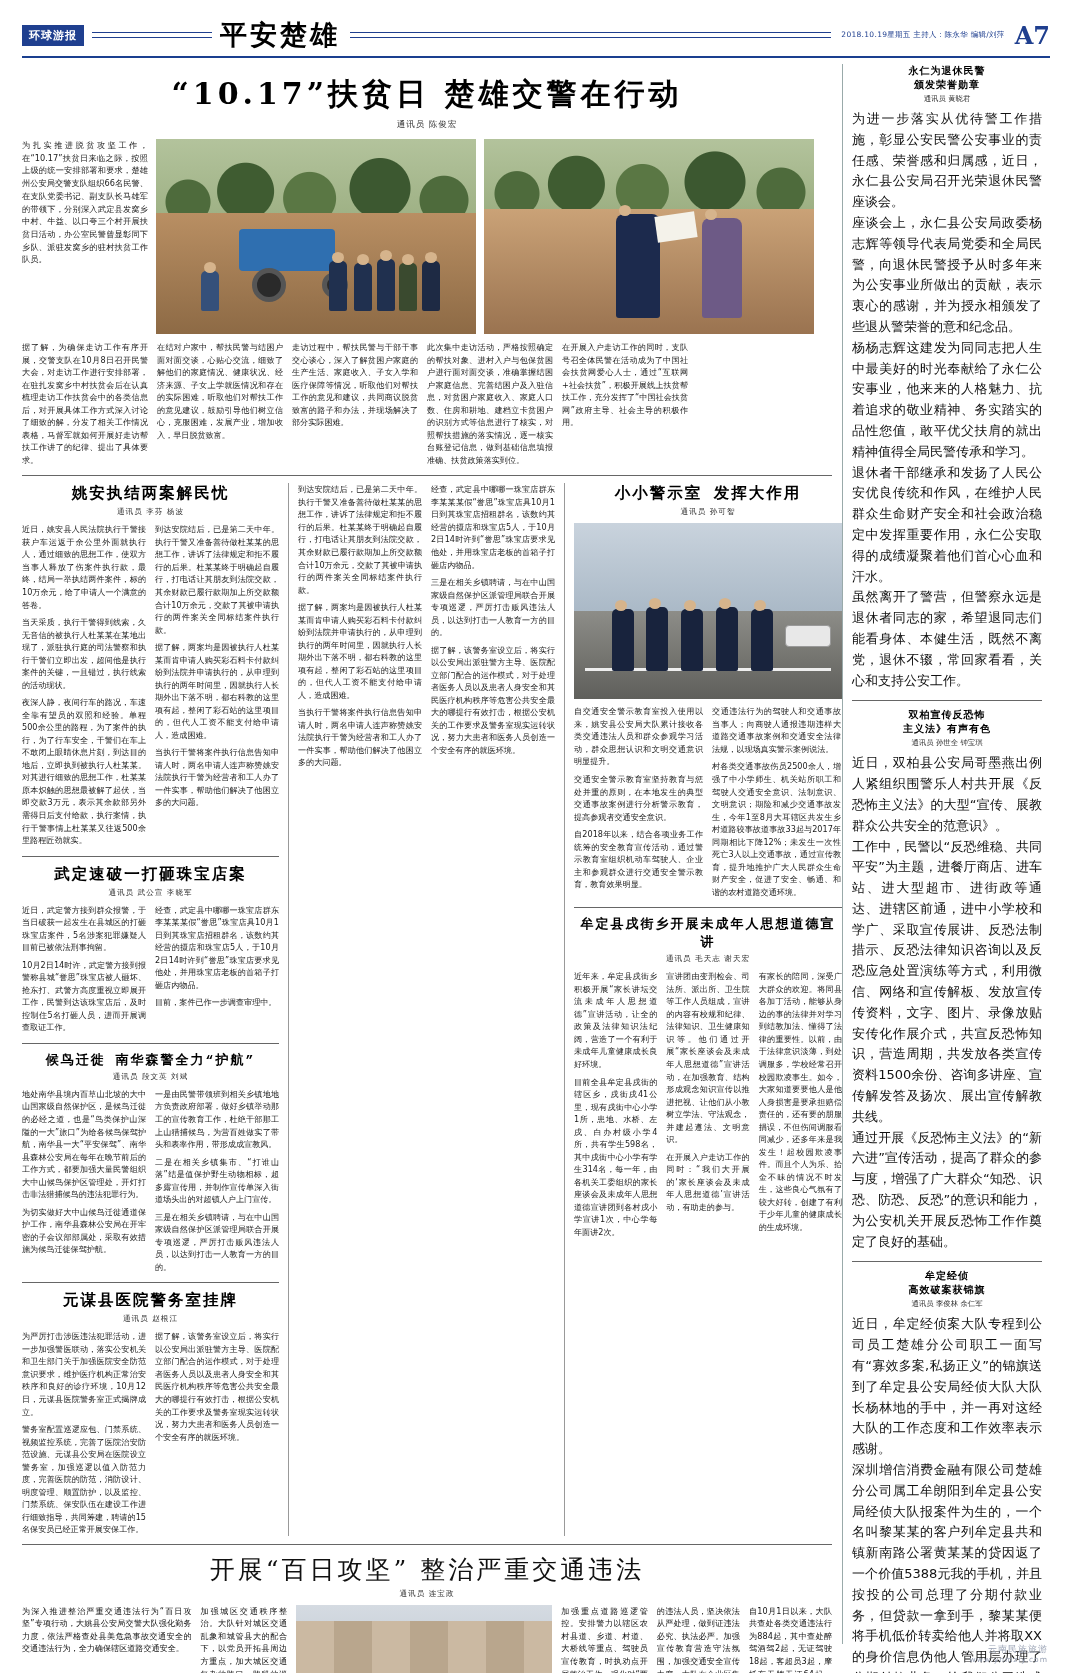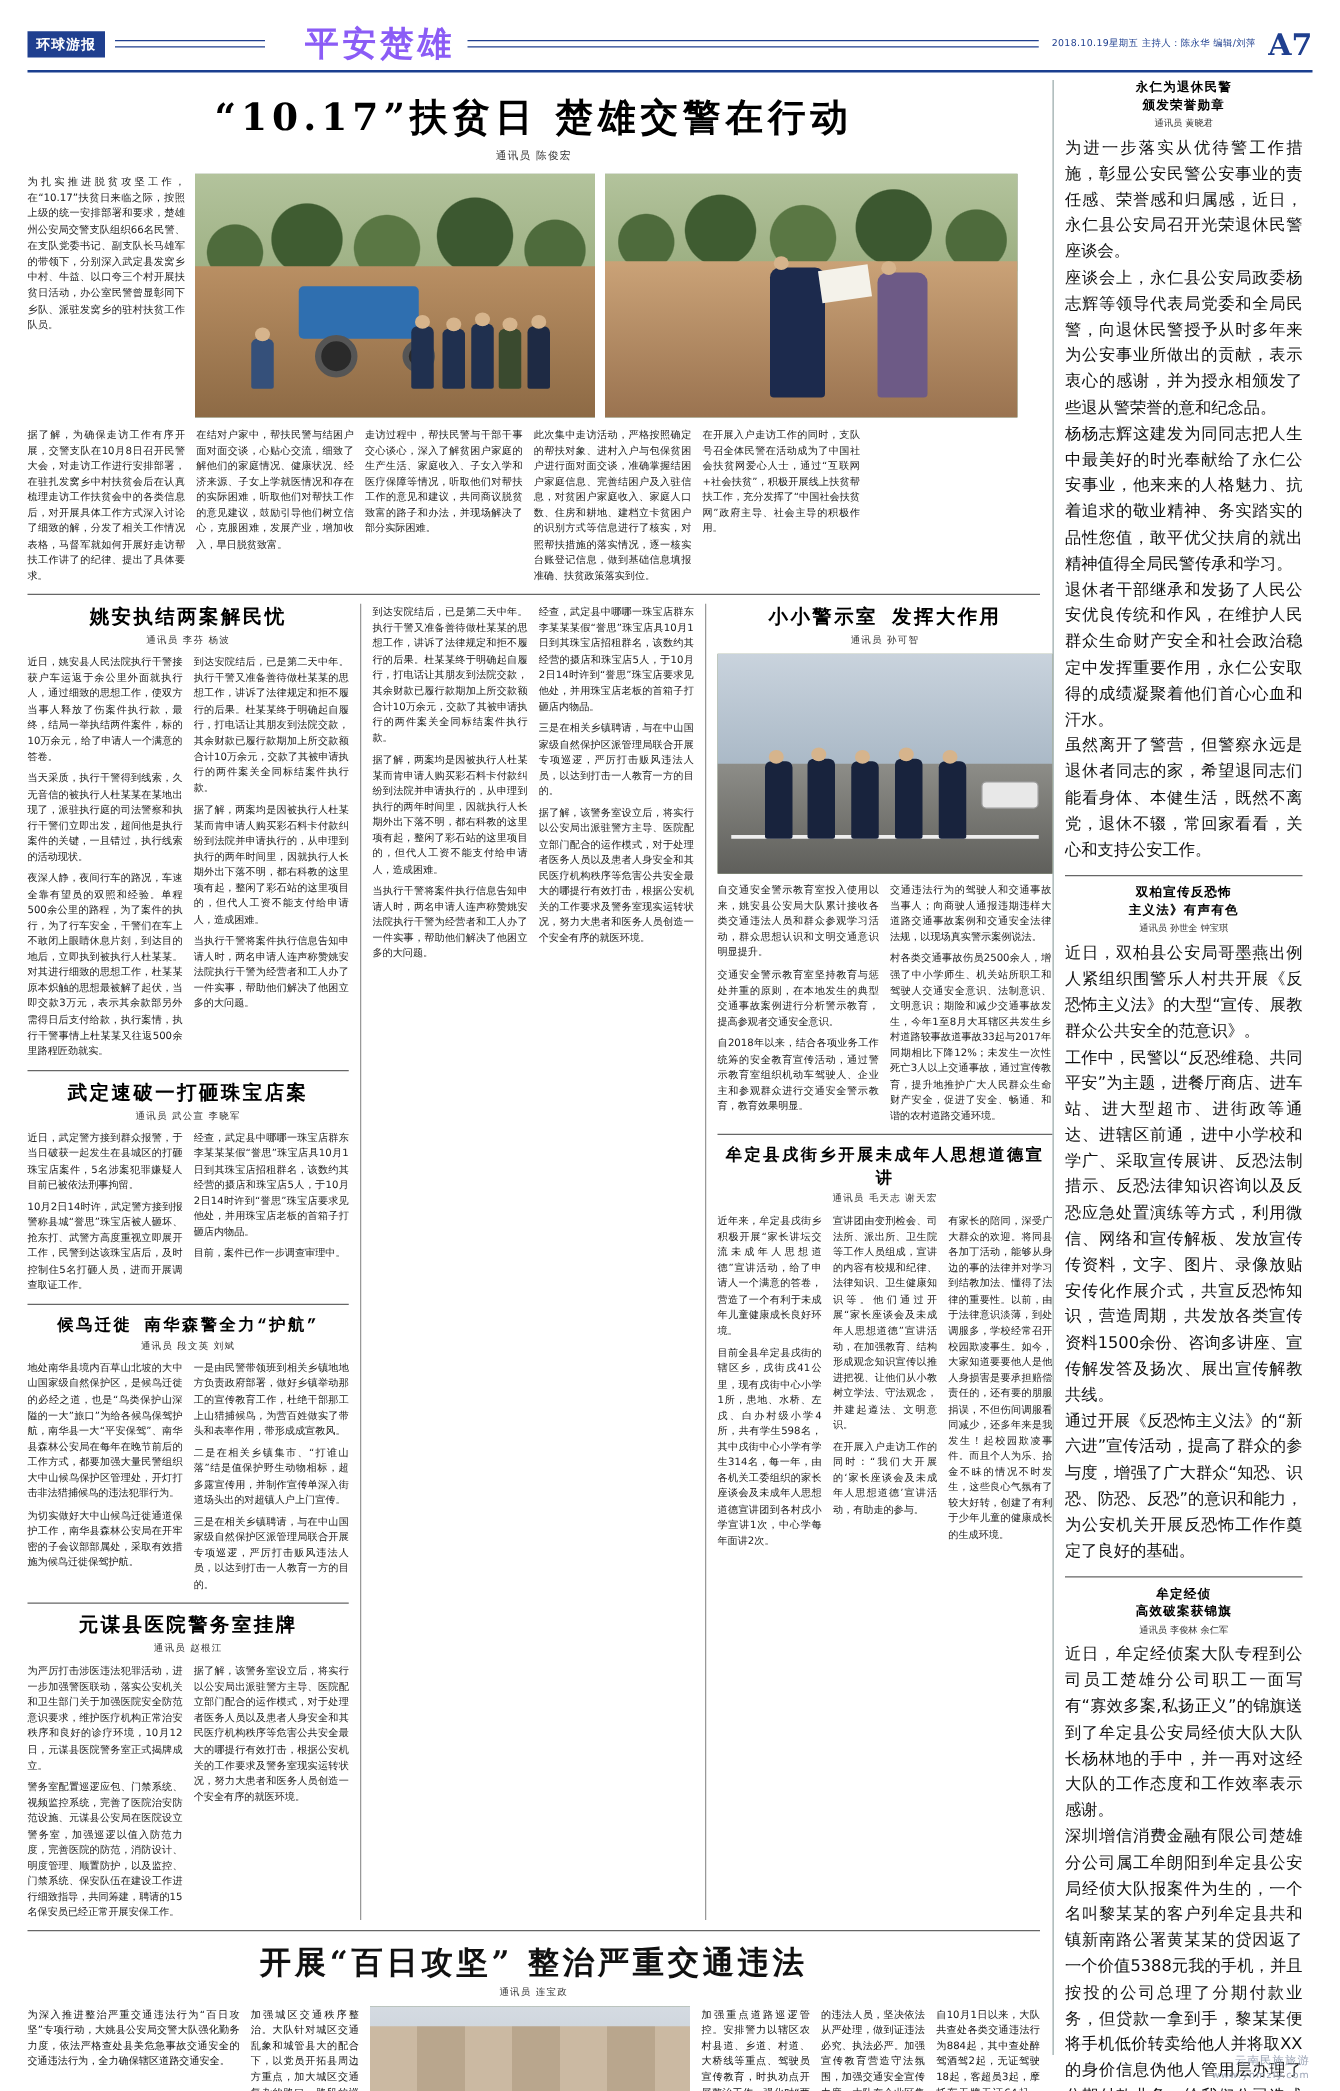--- a/index.html
+++ b/index.html
@@ -42,24 +42,23 @@
     flex: 0 0 120px;
     height: 6px;
     border-top: 1px solid #1f3f8f;
     border-bottom: 1px solid #1f3f8f;
     margin: 0 8px;
   }
   .masthead-title {
     font-family: "DejaVu Serif", "Liberation Serif", serif;
     font-size: 27px;
     font-weight: bold;
-    color: #8b5cf6;
+    color: #000000;
     letter-spacing: 3px;
     white-space: nowrap;
-    margin-left: 24px;
   }
   .masthead-rule-right {
     flex: 1 1 auto;
     height: 6px;
     border-top: 1px solid #1f3f8f;
     border-bottom: 1px solid #1f3f8f;
     margin: 0 10px;
   }
   .masthead-meta {
     font-size: 7.5px;
@@ -180,21 +179,21 @@
   }
   .rail-byline { text-align:center; font-size: 7.4px; color:#333; margin: 3px 0 5px 0; }
   .rail-text { font-size: 13px; line-height: 1.6; text-align: justify; }
   .rail-sep { border-top: 1px solid #666; margin: 9px 0 7px 0; }
 
   
   .bottom-wrap { margin-top: 8px; border-top: 1px solid #666; padding-top: 8px; }
   .bottom-head {
     text-align:center;
     font-family: "DejaVu Serif", "Liberation Serif", serif;
-    font-size: 25px; font-weight: bold; letter-spacing: 3px;
+    font-size: 25px; font-weight: normal; letter-spacing: 3px;
   }
   .bottom-grid { display:flex; gap:9px; margin-top:6px; }
   .bcol { width: 196px; font-size: 8.1px; line-height:1.55; text-align: justify; }
   .photo.p3 { width: 296px; height: 208px; }
 
   .watermark {
     position: absolute;
     right: 24px;
     bottom: 8px;
     font-size: 9px;
@@ -387,21 +386,21 @@
               <div style="height:5px"></div>
               <div>村各类交通事故伤员2500余人，增强了中小学师生、机关站所职工和驾驶人交通安全意识、法制意识、文明意识；期险和减少交通事故发生，今年1至8月大耳辖区共发生乡村道路较事故道事故33起与2017年同期相比下降12%；未发生一次性死亡3人以上交通事故，通过宣传教育，提升地推护广大人民群众生命财产安全，促进了安全、畅通、和谐的农村道路交通环境。</div>
             </div>
           </div>
 
           <div class="rule-h"></div>
           <div class="sec-title sml">牟定县戌街乡开展未成年人思想道德宣讲</div>
           <div class="sec-byline">通讯员 毛天志 谢天宏</div>
           <div class="cols-2">
             <div class="col" style="width:84px;">
-              <div>近年来，牟定县戌街乡积极开展“家长讲坛交流未成年人思想道德”宣讲活动，给了申请人一个满意的答卷，营造了一个有利于未成年儿童健康成长良好环境。</div>
+              <div>近年来，牟定县戌街乡积极开展“家长讲坛交流未成年人思想道德”宣讲活动，让全的政策及法律知识法纪阔，营造了一个有利于未成年儿童健康成长良好环境。</div>
               <div style="height:5px"></div>
               <div>目前全县牟定县戌街的辖区乡，戌街戌41公里，现有戌街中心小学1所，患地、水桥、左戌、白办村级小学4所，共有学生598名，其中戌街中心小学有学生314名，每一年，由各机关工委组织的家长座谈会及未成年人思想道德宣讲团到各村戌小学宣讲1次，中心学每年面讲2次。</div>
             </div>
             <div class="col" style="width:84px;">
               <div>宣讲团由变刑检会、司法所、派出所、卫生院等工作人员组成，宣讲的内容有校规和纪律、法律知识、卫生健康知识等。他们通过开展“家长座谈会及未成年人思想道德”宣讲活动，在加强教育、结构形成观念知识宣传以推进把视、让他们从小教树立学法、守法观念，并建起遵法、文明意识。</div>
               <div style="height:5px"></div>
               <div>在开展入户走访工作的同时：“我们大开展的‘家长座谈会及未成年人思想道德’宣讲活动，有助走的参与。</div>
             </div>
             <div class="col" style="width:84px;">
               <div>有家长的陪同，深受广大群众的欢迎。将同县各加丁活动，能够从身边的事的法律并对学习到结教加法、懂得了法律的重要性。以前，由于法律意识淡薄，到处调服多，学校经常召开校园欺凌事生。如今，大家知道要要他人是他人身损害是要承担赔偿责任的，还有要的朋服捐误，不但伤间调服看同减少，还多年来是我发生！起校园欺凌事件。而且个人为乐、拾金不眛的情况不时发生，这些良心气氛有了较大好转，创建了有利于少年儿童的健康成长的生成环境。</div>

